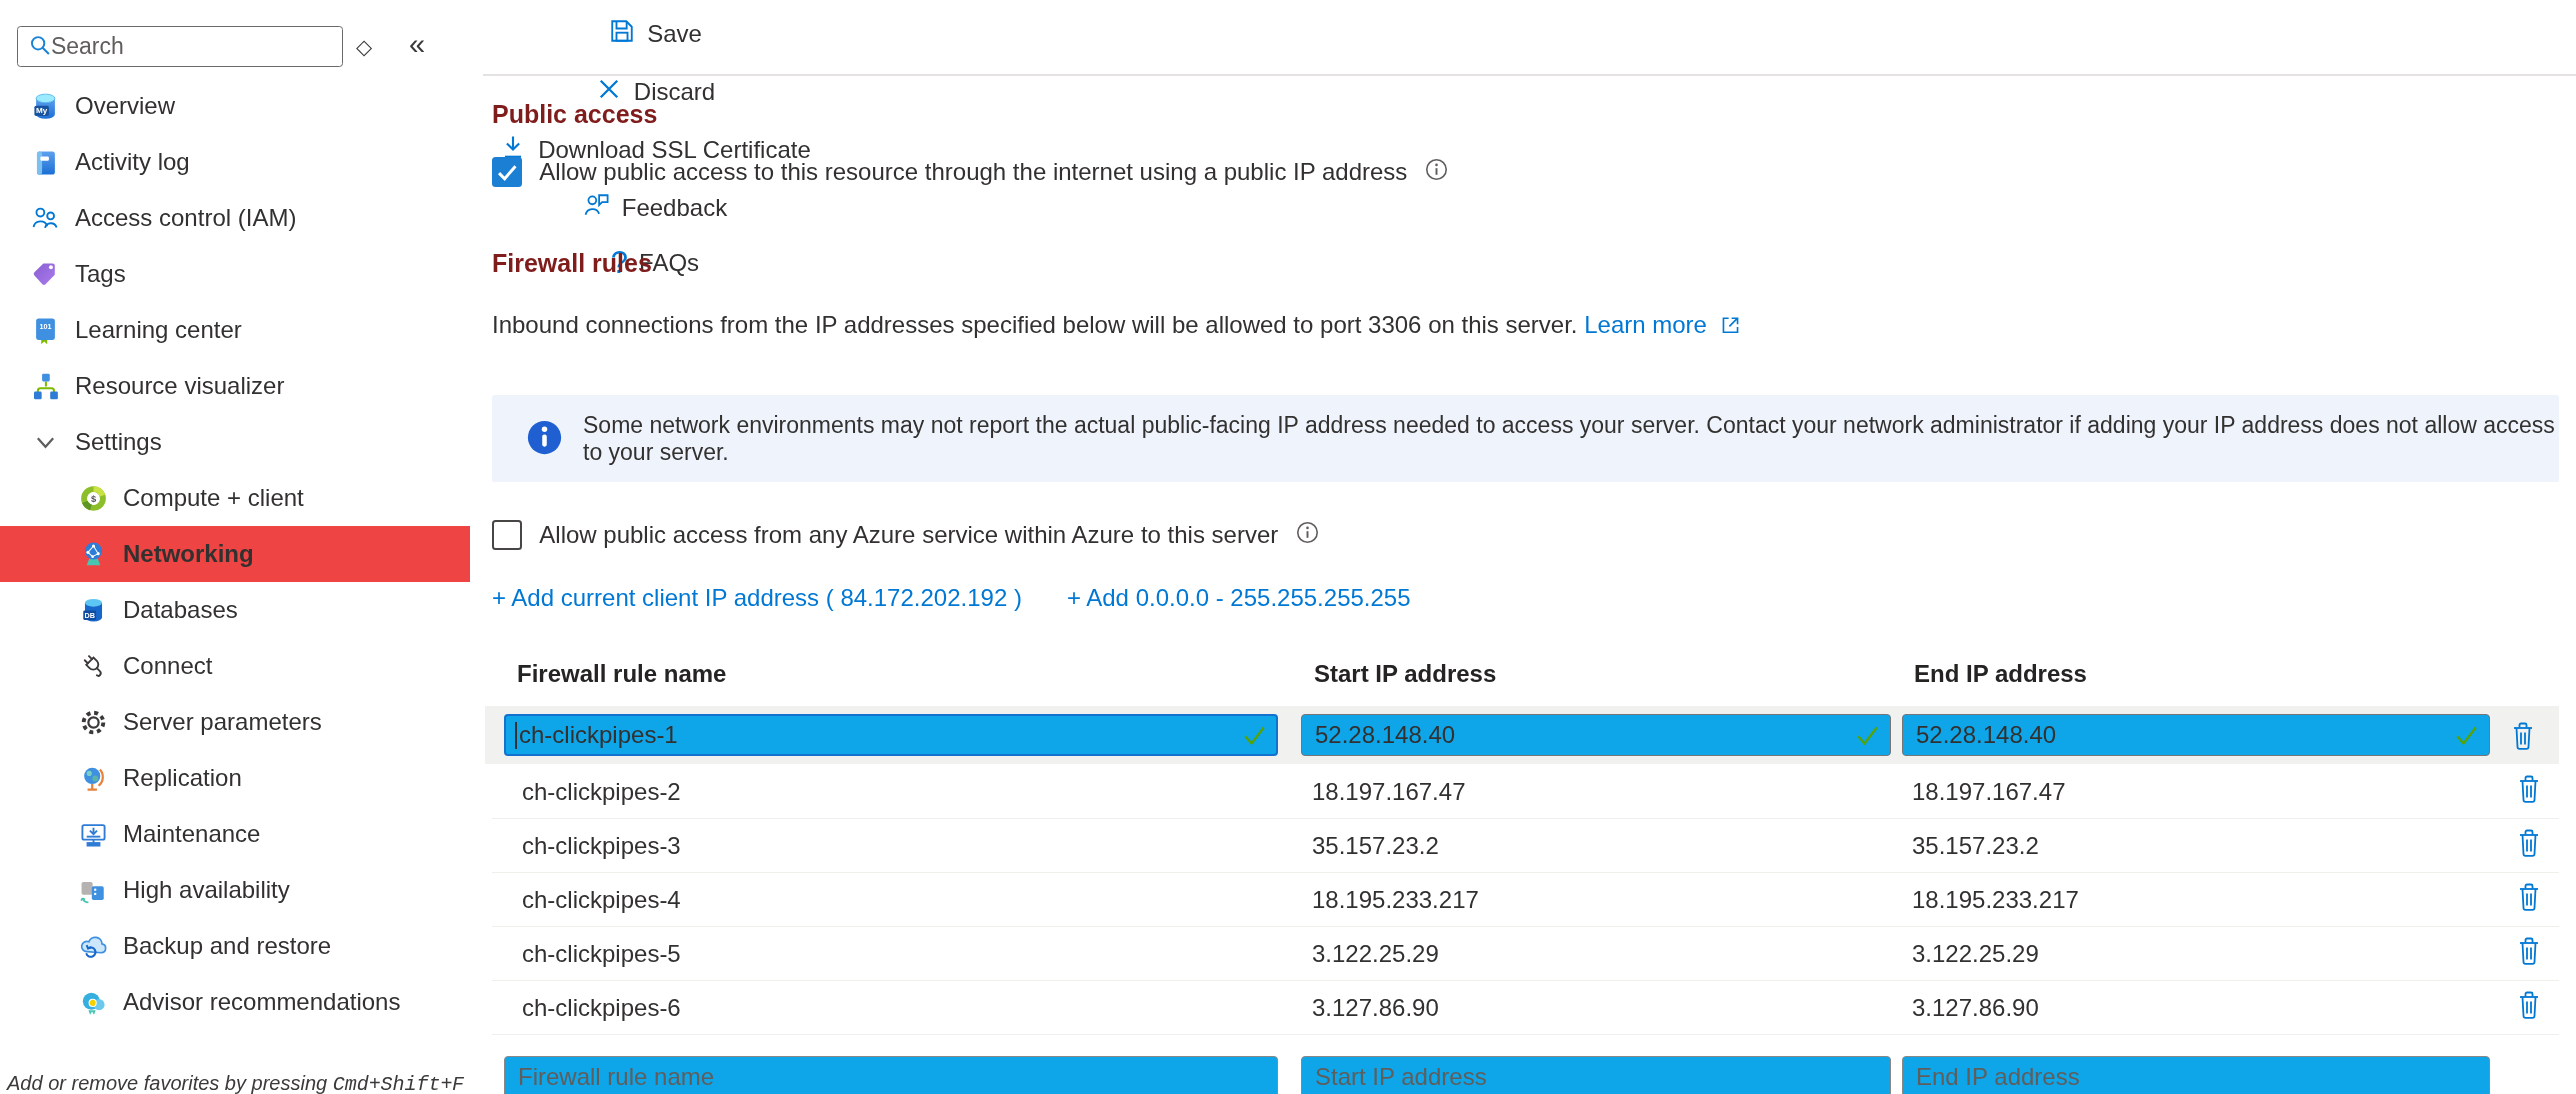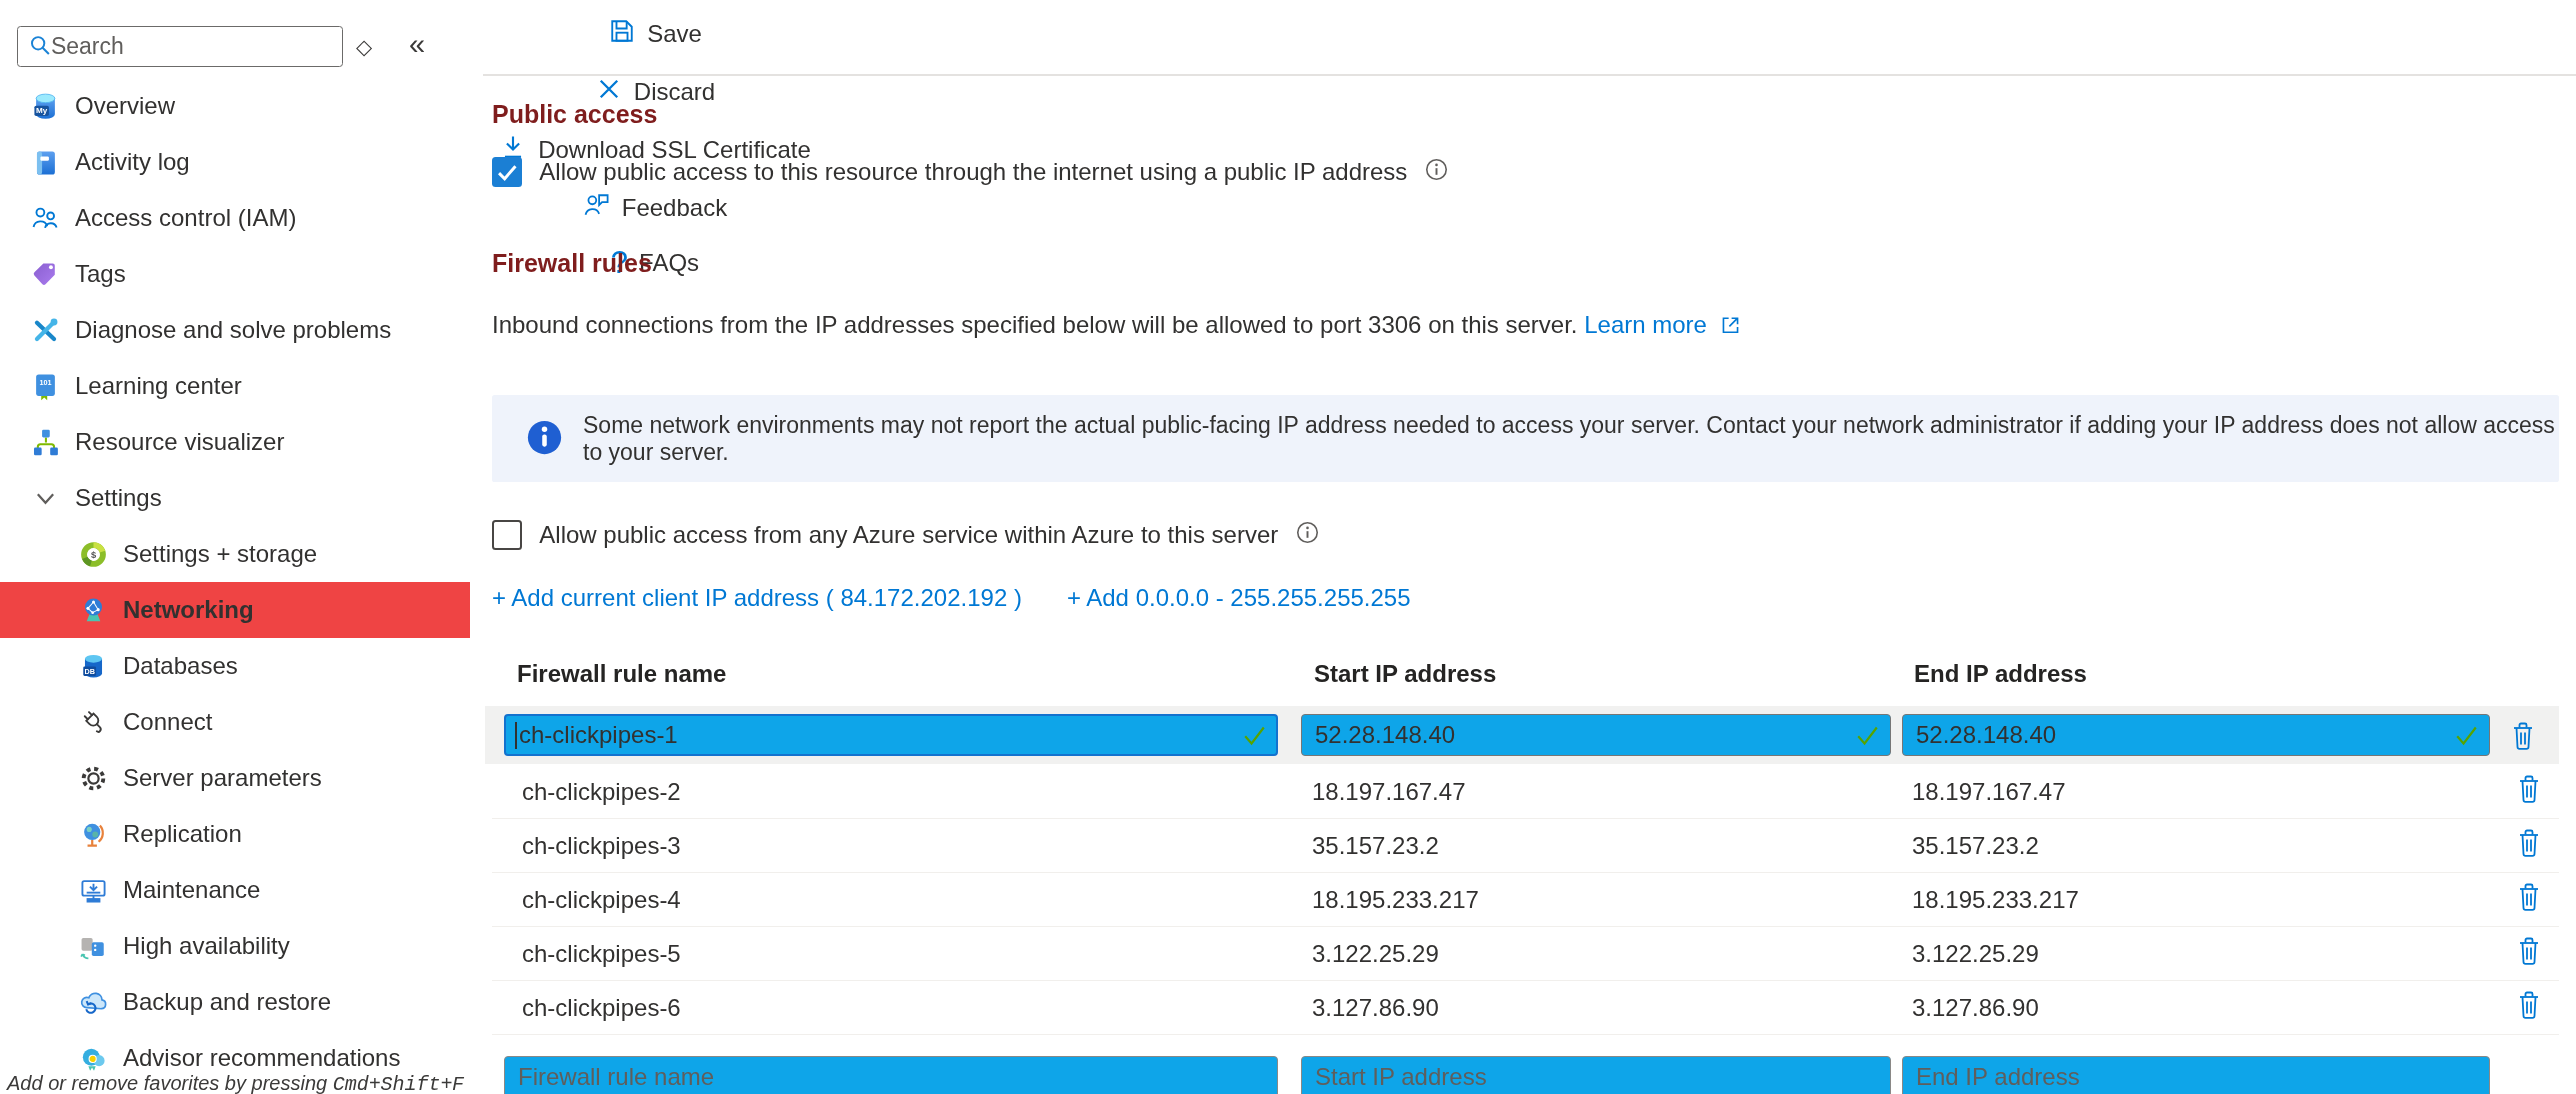--- a/index.html
+++ b/index.html
@@ -281,28 +281,20 @@
     <div class="nav-item">
       <span class="ic">
           <svg width="29" height="29" viewBox="0 0 34 34">
             <use href="#i-tag"></use>
           </svg>
         </span>
       <span class="lbl">Tags</span>
       </div>
     <div class="nav-item">
       <span class="ic">
-          <svg width="29" height="29" viewBox="0 0 34 34">
-            <use href="#i-diag"></use>
-          </svg>
-        </span>
-      <span class="lbl">Diagnose and solve problems</span>
-      </div>
-    <div class="nav-item">
-      <span class="ic">
           <svg width="29" height="31" viewBox="0 0 34 36">
             <use href="#i-learn"></use>
           </svg>
         </span>
       <span class="lbl">Learning center</span>
       </div>
     <div class="nav-item">
       <span class="ic">
           <svg width="29" height="31" viewBox="0 0 34 36">
             <use href="#i-resviz"></use>
@@ -318,21 +310,21 @@
         </span>
       <span class="lbl">Settings</span>
       </div>
 
     <div class="nav-item sub">
       <span class="ic">
           <svg width="29" height="29" viewBox="0 0 34 34">
             <use href="#i-compute"></use>
           </svg>
         </span>
-      <span class="lbl">Settings + storage</span>
+      <span class="lbl">Compute + client</span>
       </div>
     <div class="nav-item sub selected">
       <span class="ic">
           <svg width="29" height="29" viewBox="0 0 34 34">
             <use href="#i-network"></use>
           </svg>
         </span>
       <span class="lbl">Networking</span>
       </div>
     <div class="nav-item sub">

